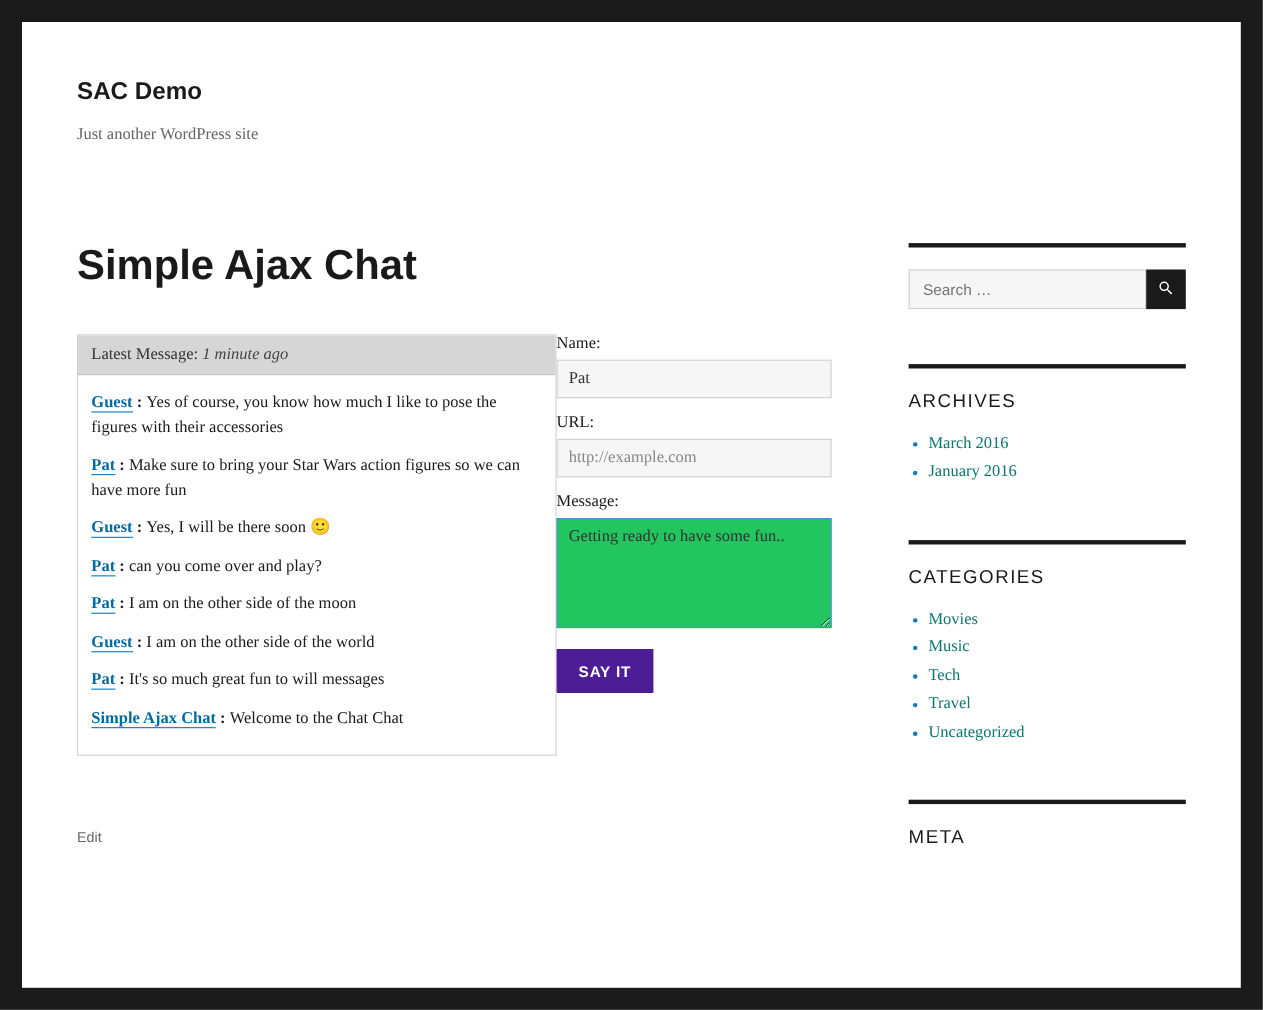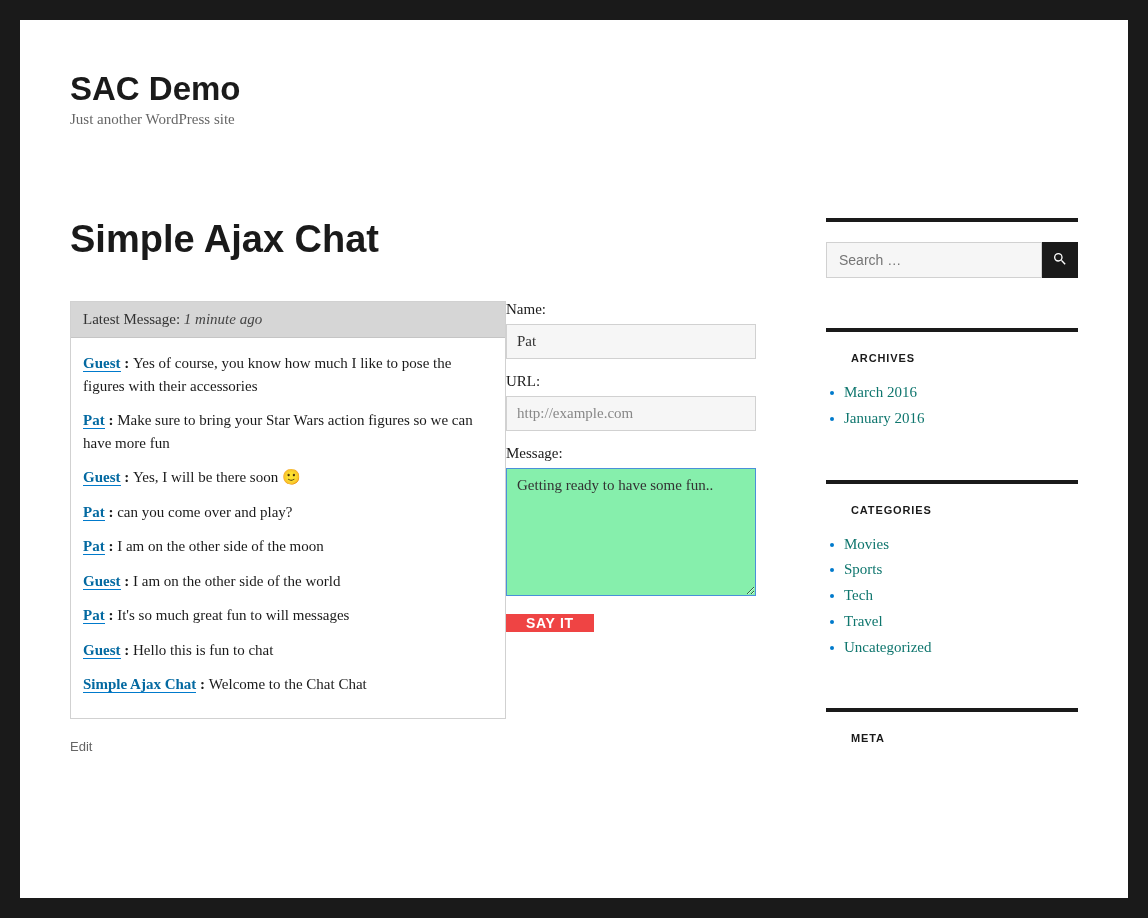--- a/index.html
+++ b/index.html
@@ -10,23 +10,23 @@
   }
   .page {
     background: #fff;
     margin: 20px;
     padding: 50px 50px 40px 50px;
     min-height: 878px;
   }
   .header { margin-bottom: 90px; }
   .site-title {
     font-family: -apple-system, BlinkMacSystemFont, "Segoe UI", Helvetica, Arial, sans-serif;
-    font-size: 33px;
-    font-weight: 700;
-    margin-bottom: 3px;
+    font-size: 22px;
+    font-weight: 700;
+    margin-bottom: 18px;
   }
   .site-tagline {
     font-family: Georgia, serif;
     font-size: 15px;
     color: #666;
   }
   .content-wrap {
     display: flex;
     gap: 70px;
   }
@@ -89,42 +89,42 @@
     font-family: Georgia, serif;
     font-size: 15px;
     padding: 8px 10px;
     background: #f6f6f6;
     border: 1px solid #d1d1d1;
     margin-bottom: 14px;
     color: #333;
   }
   .form-col input[type=text]::placeholder { color: #888; }
   .form-col textarea {
-    background: #86efac;
-    height: 128px;
+    background: #22c55e;
+    height: 100px;
     resize: both;
     border: 1px solid #4a90d9;
   }
   .say-btn {
-    background: #ef4444;
+    background: #4c1d95;
     color: #fff;
     border: none;
     font-family: -apple-system, BlinkMacSystemFont, "Segoe UI", Helvetica, Arial, sans-serif;
     font-weight: 700;
     font-size: 14px;
     letter-spacing: 0.05em;
-    padding: 1px 20px;
+    padding: 12px 20px;
     cursor: pointer;
     text-transform: uppercase;
   }
   .edit-link {
     font-family: -apple-system, BlinkMacSystemFont, "Segoe UI", Helvetica, Arial, sans-serif;
     font-size: 13px;
     color: #666;
-    margin-top: 20px;
+    margin-top: 66px;
     cursor: pointer;
   }
   .sidebar {
     width: 252px;
     font-family: -apple-system, BlinkMacSystemFont, "Segoe UI", Helvetica, Arial, sans-serif;
   }
   .widget {
     border-top: 4px solid #1a1a1a;
     padding-top: 20px;
     margin-bottom: 50px;
@@ -146,26 +146,25 @@
     background: #1a1a1a;
     border: none;
     color: #fff;
     display: flex;
     align-items: center;
     justify-content: center;
     cursor: pointer;
   }
   .search-btn svg { width: 16px; height: 16px; fill: #fff; }
   .widget-title {
-    font-size: 11px;
-    font-weight: 700;
+    font-size: 17px;
+    font-weight: 400;
     letter-spacing: 0.08em;
     margin-bottom: 18px;
     text-transform: uppercase;
-    margin-left: 25px;
   }
   .widget ul {
     list-style: none;
     padding-left: 2px;
   }
   .widget li {
     position: relative;
     padding-left: 16px;
     font-size: 15px;
     line-height: 1.45;
@@ -211,21 +210,20 @@
             <em>1 minute ago</em>
           </div>
           <div class="messages" id="messages">
               <div class="msg"><a class="user">Guest</a><span class="colon"> : </span><span>Yes of course, you know how much I like to pose the figures with their accessories</span></div>
               <div class="msg"><a class="user">Pat</a><span class="colon"> : </span><span>Make sure to bring your Star Wars action figures so we can have more fun</span></div>
               <div class="msg"><a class="user">Guest</a><span class="colon"> : </span><span>Yes, I will be there soon 🙂</span></div>
               <div class="msg"><a class="user">Pat</a><span class="colon"> : </span><span>can you come over and play?</span></div>
               <div class="msg"><a class="user">Pat</a><span class="colon"> : </span><span>I am on the other side of the moon</span></div>
               <div class="msg"><a class="user">Guest</a><span class="colon"> : </span><span>I am on the other side of the world</span></div>
               <div class="msg"><a class="user">Pat</a><span class="colon"> : </span><span>It's so much great fun to will messages</span></div>
-              <div class="msg"><a class="user">Guest</a><span class="colon"> : </span><span>Hello this is fun to chat</span></div>
               <div class="msg"><a class="user">Simple Ajax Chat</a><span class="colon"> : </span><span>Welcome to the Chat Chat</span></div>
             </div>
         </div>
 
         <div class="form-col">
           <label>Name:</label>
           <input type="text" value="Pat" style="">
 
           <label>URL:</label>
           <input type="text" placeholder="http://example.com" style="">
@@ -261,21 +259,21 @@
         <ul id="archives-list">
             <li><a>March 2016</a></li>
             <li><a>January 2016</a></li>
           </ul>
       </section>
 
       <section class="widget">
         <h3 class="widget-title">Categories</h3>
         <ul id="categories-list">
             <li><a>Movies</a></li>
-            <li><a>Sports</a></li>
+            <li><a>Music</a></li>
             <li><a>Tech</a></li>
             <li><a>Travel</a></li>
             <li><a>Uncategorized</a></li>
           </ul>
       </section>
 
       <section class="widget">
         <h3 class="widget-title">Meta</h3>
       </section>
 

